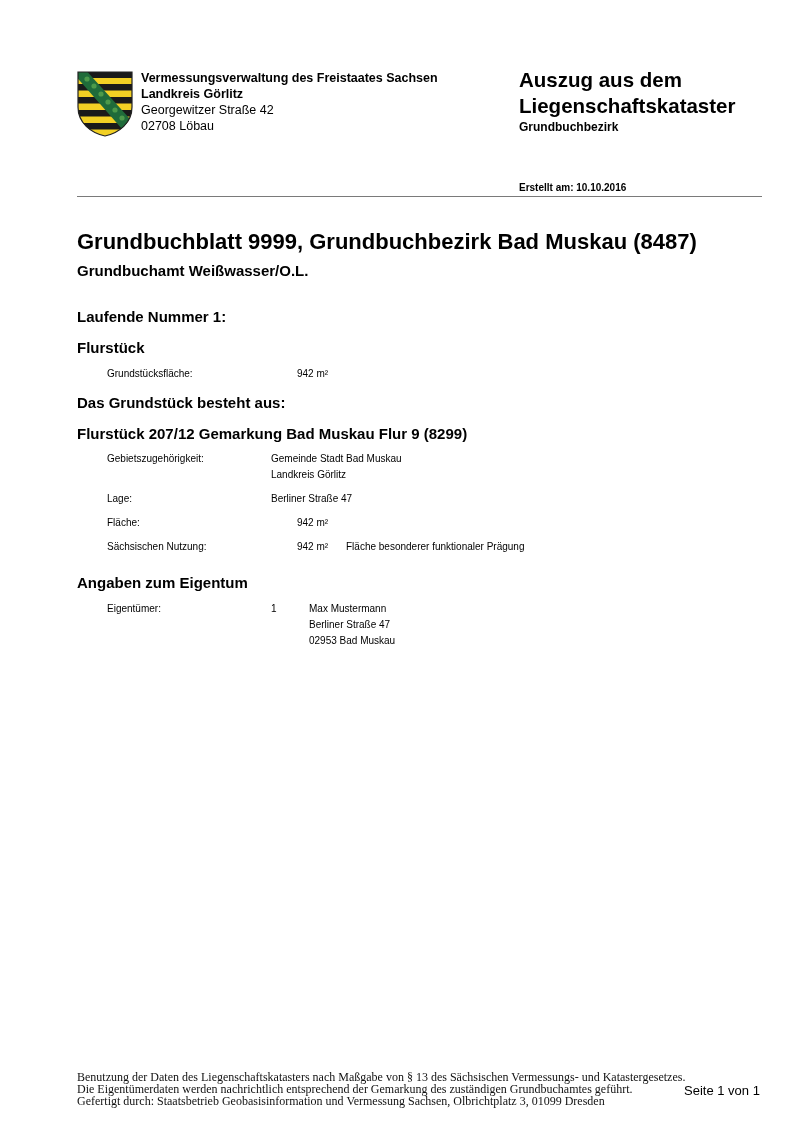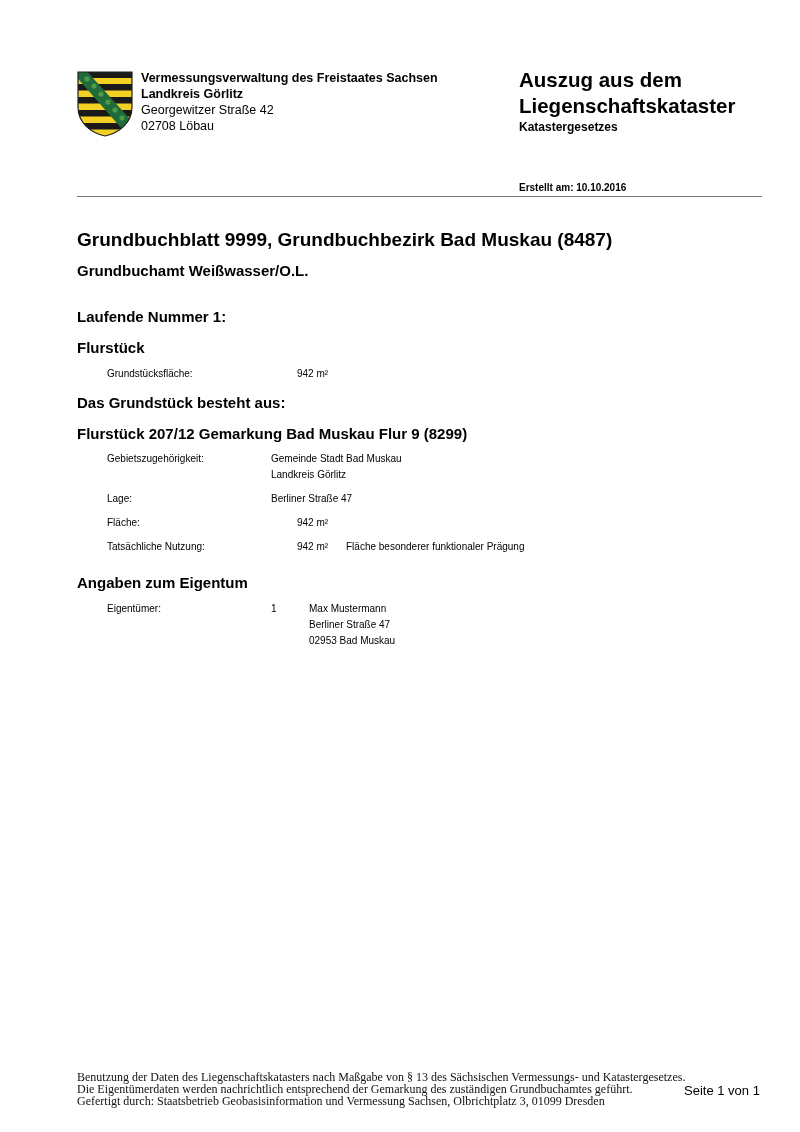--- a/index.html
+++ b/index.html
@@ -8,21 +8,21 @@
     font-family: "Liberation Sans", sans-serif; color: #000;
   }
   .abs { position: absolute; }
   .coat { left: 77px; top: 71px; width: 56px; height: 66px; }
   .authority { left: 141px; top: 70px; font-size: 12.5px; line-height: 16px; }
   .authority .b { font-weight: bold; }
   .doc-title { left: 519px; top: 67px; font-size: 20.5px; font-weight: bold; line-height: 26px; }
   .doc-sub { left: 519px; top: 120px; font-size: 12px; font-weight: bold; }
   .created { left: 519px; top: 182px; font-size: 10px; font-weight: bold; text-align: center; }
   .rule { left: 77px; top: 196px; width: 685px; height: 1px; background: #7a7a7a; }
-  .h1 { font-size: 19px; font-weight: bold; }
+  .h1 { font-size: 22px; font-weight: bold; }
   .h2 { font-size: 15px; font-weight: bold; }
   .txt { font-size: 10px; line-height: 16px; margin-left: 30px; }
   .footer { left: 77px; top: 1071px; font-size: 12px; line-height: 12px; color: #111; font-family: Liberation Serif, serif; }
   .pagenum { left: 684px; top: 1083px; font-size: 13px; text-align: right; }
 </style>
 </head>
 <body>
 
 <div class="abs coat">
   <svg width="56" height="66" viewBox="0 0 56 66">
@@ -56,21 +56,21 @@
   <div class="b">Vermessungsverwaltung des Freistaates Sachsen</div>
   <div class="b">Landkreis Görlitz</div>
   <div>Georgewitzer Straße 42</div>
   <div>02708 Löbau</div>
 </div>
 
 <div class="abs doc-title">
   <div>Auszug aus dem</div>
   <div>Liegenschaftskataster</div>
 </div>
-<div class="abs doc-sub">Katastergesetzes</div>
+<div class="abs doc-sub">Grundbuchbezirk</div>
 <div class="abs created">Erstellt am: 10.10.2016</div>
 <div class="abs rule"></div>
 
 <div class="abs h1" style="left:77px; top:229px;">Grundbuchblatt 9999, Grundbuchbezirk Bad Muskau (8487)</div>
 <div class="abs h2" style="left:77px; top:262px;">Grundbuchamt Weißwasser/O.L.</div>
 
 <div class="abs h2" style="left:77px; top:308px;">Laufende Nummer 1:</div>
 <div class="abs h2" style="left:77px; top:339px;">Flurstück</div>
 <div class="abs txt" style="left:77px; top:366px;">Grundstücksfläche:</div>
 <div class="abs txt" style="left:267px; top:366px;">942 m²</div>
@@ -83,21 +83,21 @@
   <div>Gemeinde Stadt Bad Muskau</div>
   <div>Landkreis Görlitz</div>
 </div>
 
 <div class="abs txt" style="left:77px; top:491px;">Lage:</div>
 <div class="abs txt" style="left:241px; top:491px;">Berliner Straße 47</div>
 
 <div class="abs txt" style="left:77px; top:515px;">Fläche:</div>
 <div class="abs txt" style="left:267px; top:515px;">942 m²</div>
 
-<div class="abs txt" style="left:77px; top:539px;">Tatsächliche Nutzung:</div>
+<div class="abs txt" style="left:77px; top:539px;">Sächsischen Nutzung:</div>
 <div class="abs txt" style="left:267px; top:539px;">942 m²</div>
 <div class="abs txt" style="left:316px; top:539px;">Fläche besonderer funktionaler Prägung</div>
 
 <div class="abs h2" style="left:77px; top:574px;">Angaben zum Eigentum</div>
 <div class="abs txt" style="left:77px; top:601px;">Eigentümer:</div>
 <div class="abs txt" style="left:241px; top:601px;">1</div>
 <div class="abs txt" style="left:279px; top:601px;">
   <div>Max Mustermann</div>
   <div>Berliner Straße 47</div>
   <div>02953 Bad Muskau</div>

